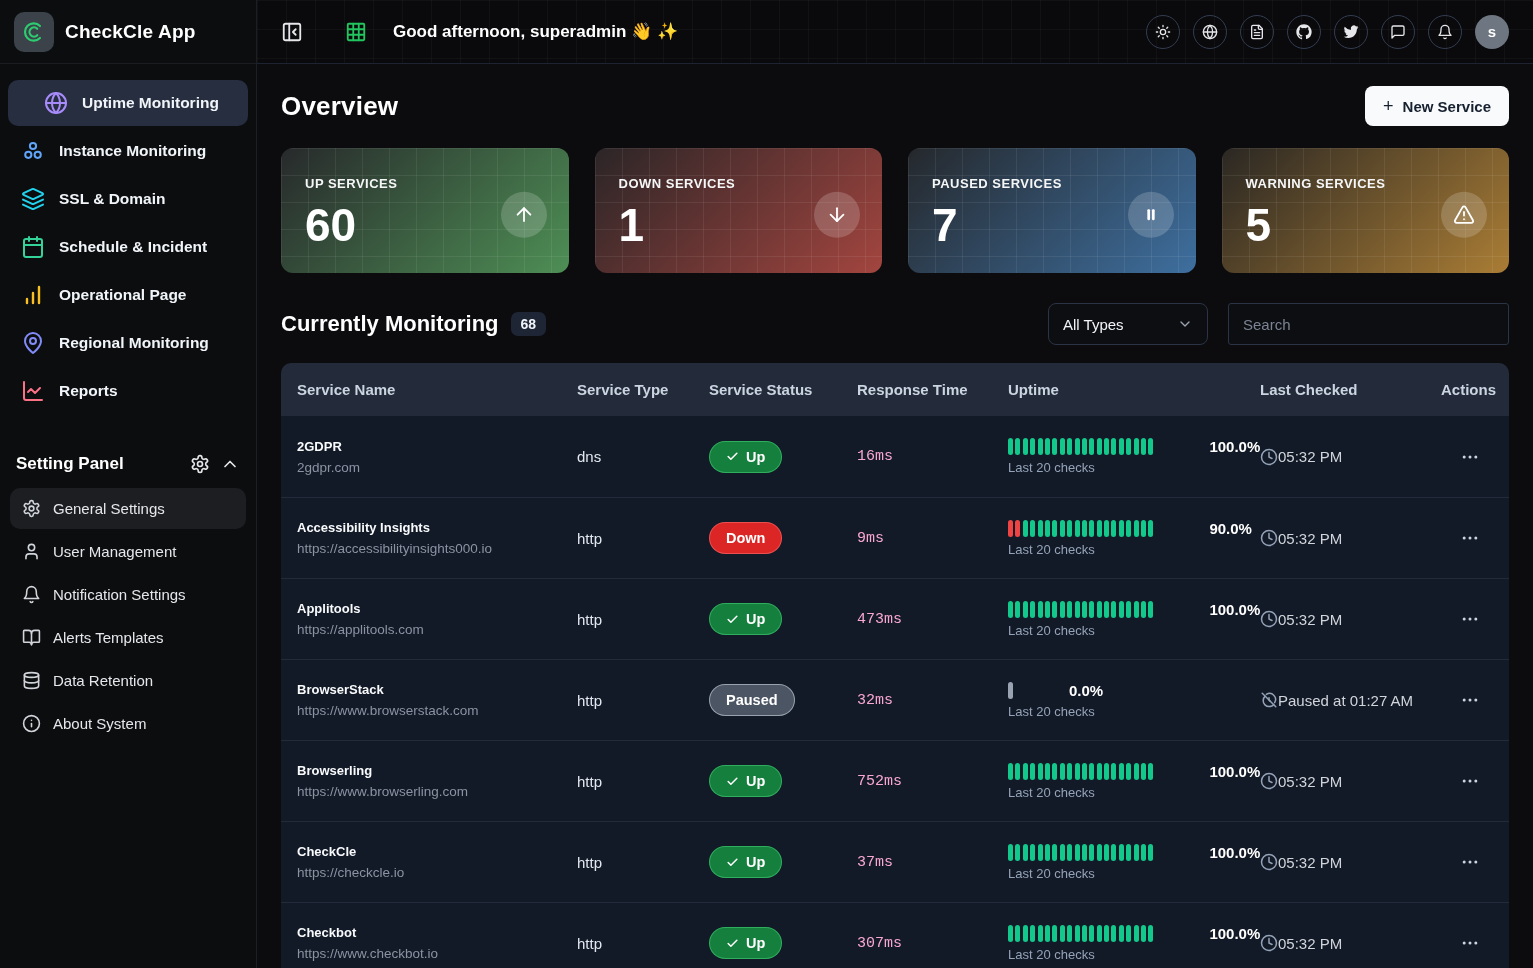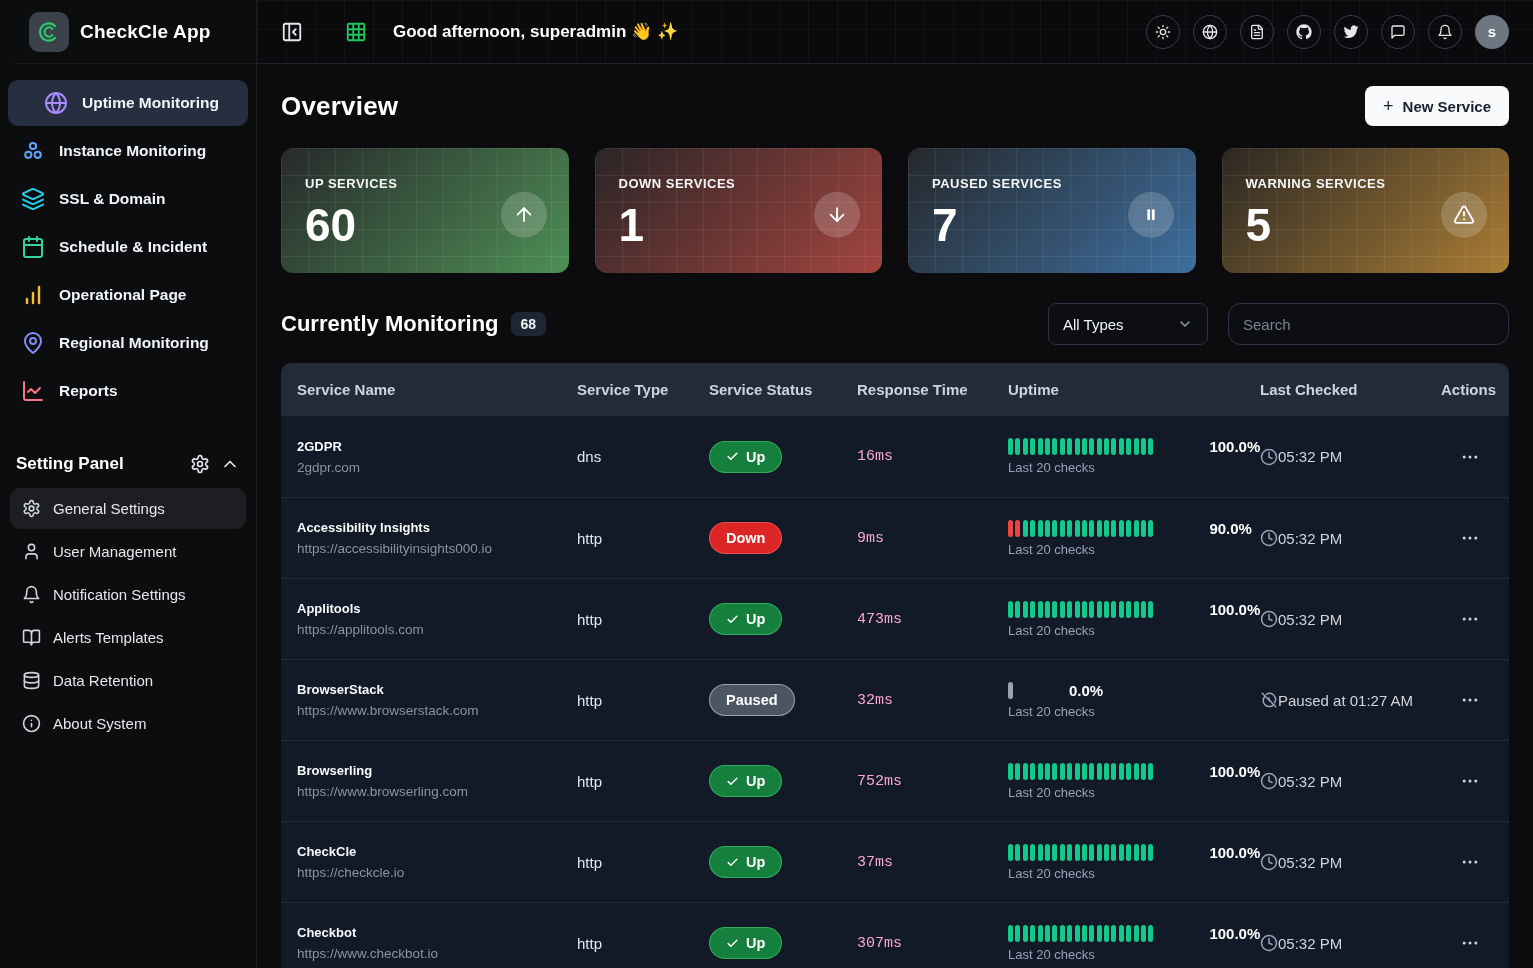--- a/index.html
+++ b/index.html
@@ -1,21 +1,21 @@
 <!DOCTYPE html>
 <html><head>
 <meta charset="utf-8">
 <style>
   * { margin:0; padding:0; box-sizing:border-box; }
   html,body { width:1533px; height:968px; overflow:hidden; background:#0a0b0d; font-family:"Liberation Sans", sans-serif; }
   .app { display:flex; width:100%; height:100%; }
 
   
   .sidebar { width:257px; background:#0c0d0f; border-right:1px solid #1c1e23; display:flex; flex-direction:column; flex-shrink:0; }
-  .logo-row { height:64px; display:flex; align-items:center; gap:11px; padding:0 14px; border-bottom:1px solid #1b1d21;margin-left:15px; }
+  .logo-row { height:64px; display:flex; align-items:center; gap:11px; padding:0 14px; border-bottom:1px solid #1b1d21; }
   .logo-box { width:40px; height:40px; border-radius:10px; background:#3b4249; display:flex; align-items:center; justify-content:center; }
   .app-title { color:#ffffff; font-weight:700; font-size:19px; letter-spacing:.2px; }
   .nav { padding:16px 8px 0 8px; }
   .nav-item { display:flex; align-items:center; gap:14px; padding:11px 13px; border-radius:10px; color:#f1f5f9; font-size:15.5px; font-weight:600; margin-bottom:2px; cursor:pointer; }
   .nav-item.active { background:#262e3f;padding-left:36px; }
   .nav-item .ic { width:24px; height:24px; display:flex; align-items:center; justify-content:center; }
   .settings-head { margin-top:38px; padding:0 16px; display:flex; align-items:center; color:#ffffff; font-weight:700; font-size:17px; }
   .settings-head .spacer { flex:1; }
   .settings-head .ic { width:20px; height:20px; color:#e5e7eb; display:flex; align-items:center; justify-content:center; margin-left:10px; cursor:pointer; }
   .subnav { padding:14px 10px 0 10px; }
@@ -56,21 +56,21 @@
   .card-icon .ic { width:22px; height:22px; display:flex; }
 
   
   .monitor-row { display:flex; align-items:center; margin-bottom:18px; }
   .monitor-title { color:#ffffff; font-size:22px; font-weight:800; }
   .count-badge { background:#1e2636; color:#f1f5f9; font-size:14px; font-weight:600; border-radius:7px; padding:4px 10px; margin-left:12px; }
   .monitor-row .controls { margin-left:auto; display:flex; gap:20px; }
   .type-select { width:160px; height:42px; border:1px solid #2b3446; border-radius:8px; background:#0d0e12; color:#f1f5f9; font-size:15px; display:flex; align-items:center; padding:0 14px; cursor:pointer; }
   .type-select .val { flex:1; }
   .type-select .ic { width:16px; height:16px; color:#9ca3af; display:flex; }
-  .search-input { width:281px; height:42px; border:1px solid #2b3446; border-radius:13px; background:#0d0e12; color:#f1f5f9; font-size:15px; padding:0 14px; font-family:inherit; outline:none; }
+  .search-input { width:281px; height:42px; border:1px solid #2b3446; border-radius:3px; background:#0d0e12; color:#f1f5f9; font-size:15px; padding:0 14px; font-family:inherit; outline:none; }
   .search-input::placeholder { color:#7b8494; }
 
   
   .table { border-radius:10px 10px 0 0; overflow:hidden; }
   .t-grid { display:grid; grid-template-columns:280px 132px 148px 151px 252px 181px 1fr; align-items:center; }
   .t-head { background:#232b3a; height:53px; }
   .t-head .th { color:#cbd5e1; font-size:15px; font-weight:700; padding-left:16px; }
   .t-head .th.actions { text-align:right; padding-right:26px; }
   .t-row { background:#131a27; height:81px; border-top:1px solid #232a3a; cursor:pointer; }
   .t-row:first-of-type { border-top:none; }

